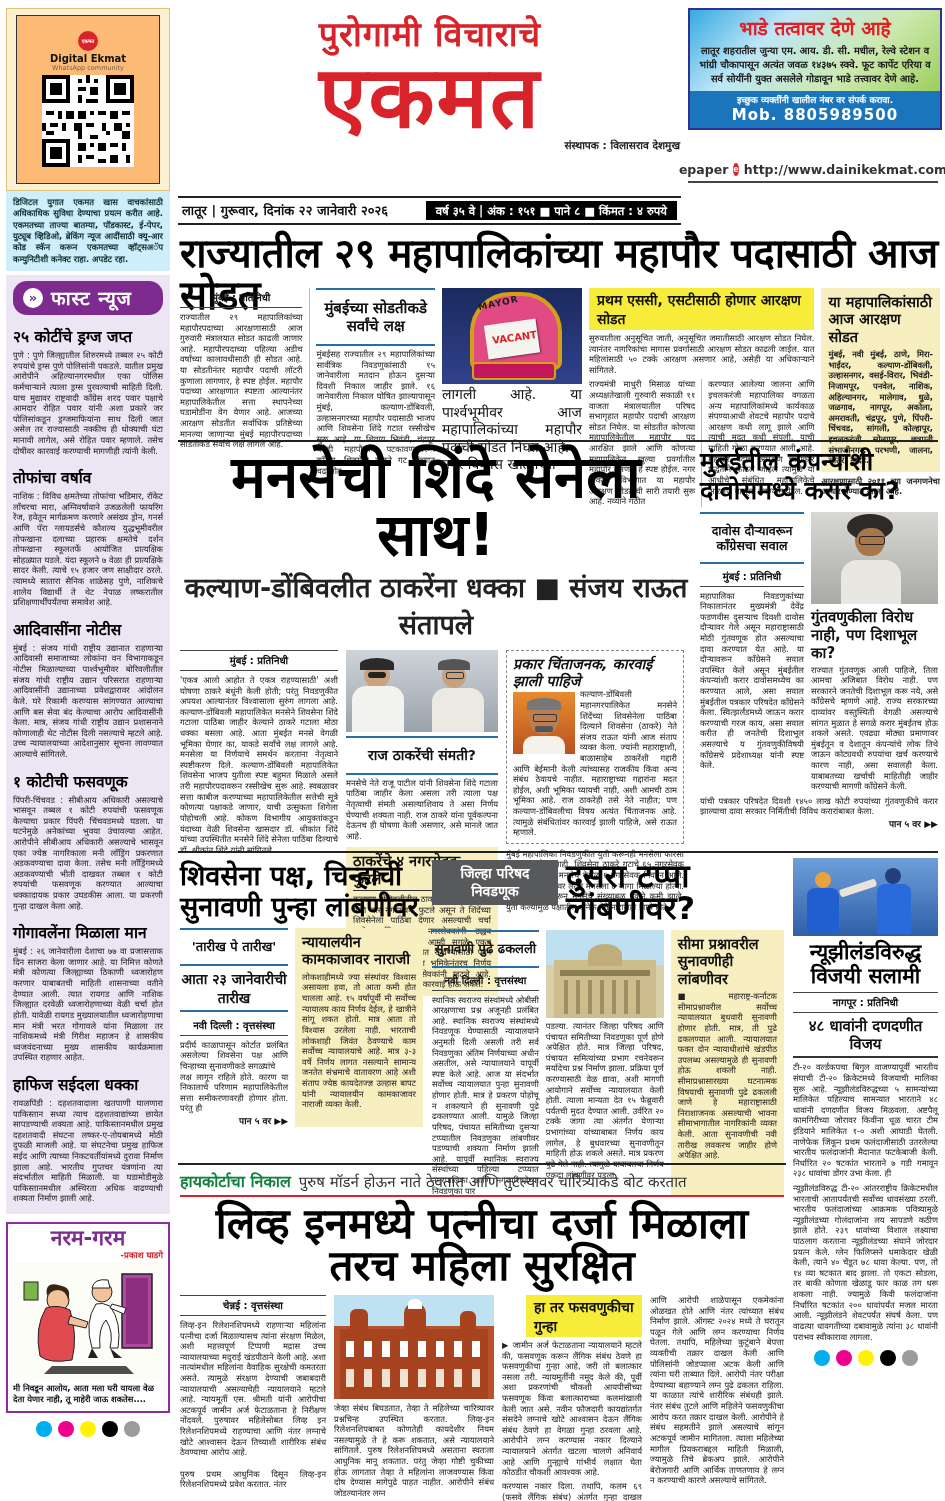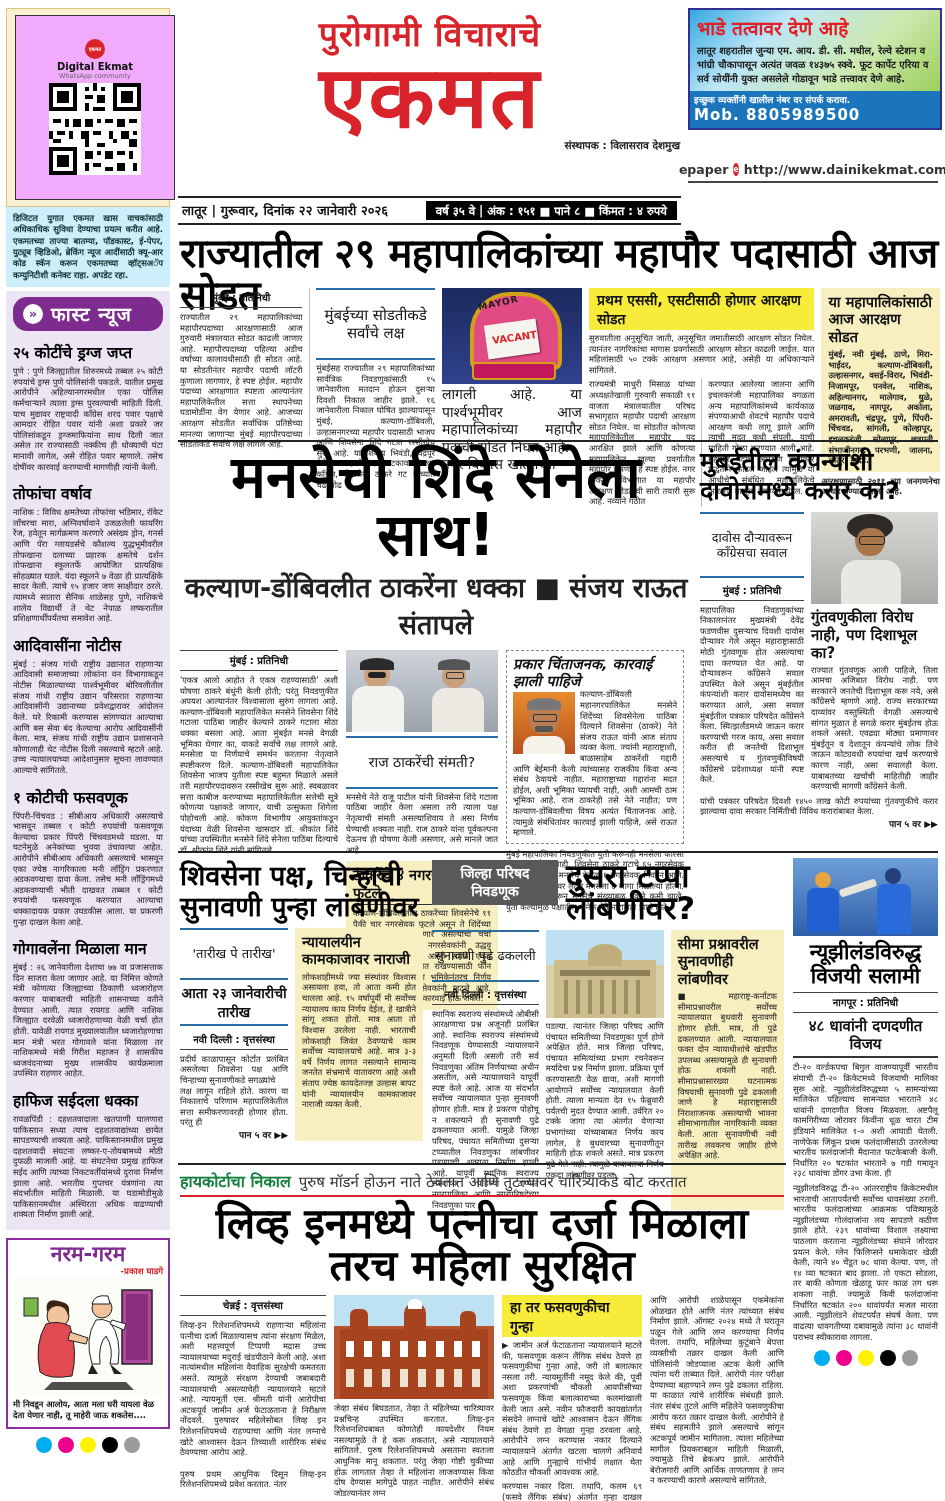--- a/index.html
+++ b/index.html
@@ -3,59 +3,59 @@
 <meta charset="utf-8">
 <style>
   html,body{margin:0;padding:0;background:#e9e9e9;}
   #page{position:relative;width:945px;height:1501px;background:#ffffff;font-family:"DejaVu Sans",sans-serif;color:#111;overflow:hidden;margin:0 auto;}
   .abs{position:absolute;}
   .just{text-align:justify;text-justify:inter-word;}
   .body-xs{font-size:8.3px;line-height:1.28;color:#222;}
   
   #sidebar{left:6px;top:8px;width:164px;}
   .qr-box{background:#faf0d2;border:1px solid #e0c27e;padding:6px 8px;text-align:center;}
-  .qr-card{background:#f0abfc;border:1px solid #333;padding:20px;margin:0 auto;width:118px;}
+  .qr-card{background:#fdba74;border:1px solid #333;padding:12px;margin:0 auto;width:118px;}
   .qr-badge{display:inline-block;background:#d8232a;color:#fff;border-radius:50%;width:20px;height:20px;font-size:5px;line-height:20px;font-weight:bold;}
   .qr-title{font-size:10px;font-weight:bold;margin-top:2px;}
   .qr-sub{font-size:6.5px;color:#666;margin-bottom:3px;}
   .info-box{background:#cdeefb;padding:6px 7px;font-size:8.4px;line-height:1.35;font-weight:bold;color:#133;}
   .fastnews{background:#ece6f4;margin-top:4px;padding:6px 7px 10px 7px;}
   .fn-header{background:#7d2b8f;color:#fff;border-radius:14px;padding:4px 10px;display:flex;align-items:center;gap:8px;}
   .fn-header .txt{font-size:19px;font-weight:bold;letter-spacing:1px;}
   .fn-icon{width:20px;height:20px;border-radius:50%;background:#fff;color:#7d2b8f;font-size:13px;line-height:20px;text-align:center;font-weight:bold;}
   .fn-item-title{font-size:15.5px;font-weight:800;margin:10px 0 3px 0;color:#000;}
   .cartoon-box{margin-top:8px;background:#fff;border:2px solid #8a2f9b;padding:4px 5px 6px 5px;}
   .cartoon-title{color:#7d2b8f;font-size:21px;font-weight:800;text-align:center;line-height:1;}
   .cartoon-author{color:#d8232a;font-size:8.5px;font-weight:bold;text-align:right;}
   .cartoon-caption{font-size:8.3px;font-weight:bold;line-height:1.3;margin-top:3px;}
   .regdots{display:flex;gap:6px;justify-content:center;margin-top:8px;}
   .regdots i{width:16px;height:16px;border-radius:50%;display:block;}
   
   .tagline{color:#d8232a;font-size:34px;font-weight:800;text-align:center;letter-spacing:1px;}
   .brand{color:#d8232a;font-size:86px;font-weight:900;text-align:center;line-height:.95;letter-spacing:2px;font-family:"DejaVu Serif",serif;}
   .founder{font-size:10.5px;font-weight:bold;text-align:right;color:#222;}
-  .ad-box{background:linear-gradient(135deg,#36a9e1 0%,#bde6f7 28%,#cde9b0 60%,#8cc63f 100%);border:2px solid #2e3192;padding:5px 7px 0 7px;text-align:left;}
+  .ad-box{background:linear-gradient(135deg,#36a9e1 0%,#bde6f7 28%,#cde9b0 60%,#8cc63f 100%);border:2px solid #2e3192;padding:5px 7px 0 7px;text-align:center;}
   .ad-head{color:#e31e25;font-size:19px;font-weight:900;}
   .ad-body{font-size:9.8px;font-weight:bold;color:#1a1a1a;line-height:1.45;margin-top:3px;}
   .ad-contact{background:#1b75bc;color:#fff;margin:4px -7px 0 -7px;padding:2px 4px 4px 4px;}
   .ad-contact .c1{font-size:9px;font-weight:bold;}
   .ad-contact .c2{font-size:15px;font-weight:900;letter-spacing:1px;}
   .epaper-line{display:flex;align-items:center;justify-content:center;gap:5px;font-size:12.5px;font-weight:bold;color:#333;border-bottom:2px solid #444;padding-bottom:4px;}
   .epaper-dot{width:13px;height:13px;border-radius:50%;background:#d8232a;display:inline-block;color:#fff;font-size:8px;line-height:13px;text-align:center;}
   .dateline{display:flex;align-items:stretch;gap:10px;border-top:2px solid #222;border-bottom:2px solid #222;padding:3px 4px;}
   .dateline .dl{font-size:13px;font-weight:800;color:#111;flex:1;}
   .issue-box{background:#000;color:#fff;font-size:11.5px;font-weight:bold;padding:2px 10px;white-space:nowrap;align-self:center;}
   
   .h1-main{font-size:40px;font-weight:900;color:#000;letter-spacing:-.5px;line-height:1.05;}
   .h1-huge{font-size:58px;font-weight:900;color:#000;line-height:1;}
   .h2-sub{font-size:27px;font-weight:800;color:#222;}
   .h3{font-size:24px;font-weight:900;color:#000;line-height:1.15;}
   .byline{font-size:10px;font-weight:bold;text-align:center;border-bottom:1px solid #444;padding:2px 0 3px 0;margin-bottom:4px;}
   .byline.topline{border-top:1px solid #444;}
-  .boxhead{border-top:2px solid #2b6ca3;border-bottom:2px solid #2b6ca3;text-align:center;font-size:15px;font-weight:400;padding:16px 0;line-height:1.2;}
+  .boxhead{border-top:2px solid #2b6ca3;border-bottom:2px solid #2b6ca3;text-align:center;font-size:15px;font-weight:700;padding:9px 0;line-height:1.2;}
   .yellowstrip{background:#f8ec3a;font-size:17px;font-weight:900;padding:2px 8px;display:inline-block;}
   .creambox{background:#f8efc0;padding:6px 7px;}
   .creambox .cb-title{font-size:14.5px;font-weight:900;line-height:1.2;margin-bottom:3px;}
   .graybadge{background:#58595b;color:#fff;text-align:center;font-size:14px;font-weight:800;padding:5px 8px;line-height:1.25;}
   .pull{font-size:15px;font-weight:900;line-height:1.2;}
   .cont{font-size:9px;font-weight:900;text-align:right;}
   .vline{border-left:1px solid #bbb;}
   .dottedbox{border:1.5px dashed #888;padding:5px 6px;}
   .photo-cap{font-size:14px;font-weight:normal;line-height:1.25;}
   .sep{background:#222;height:2px;}
@@ -416,21 +416,21 @@
           <div style="position:absolute;left:16px;top:14px;width:18px;height:26px;background:#a8431f;border-radius:6px 6px 0 0;"></div>
           <div style="position:absolute;left:70px;top:8px;width:22px;height:30px;background:#a8431f;border-radius:10px 10px 0 0;"></div>
           <div style="position:absolute;left:74px;top:4px;width:14px;height:10px;border-radius:50% 50% 0 0;background:#fff;"></div>
           <div style="position:absolute;left:126px;top:16px;width:16px;height:24px;background:#a8431f;border-radius:6px 6px 0 0;"></div>
           <div style="position:absolute;left:12px;top:46px;width:8px;height:16px;background:#fff;box-shadow:18px 0 #fff,36px 0 #fff,54px 0 #fff,72px 0 #fff,90px 0 #fff,108px 0 #fff,126px 0 #fff;"></div>
           <div style="position:absolute;left:12px;top:74px;width:8px;height:18px;background:#f0e2d0;box-shadow:18px 0 #f0e2d0,36px 0 #f0e2d0,54px 0 #f0e2d0,72px 0 #f0e2d0,90px 0 #f0e2d0,108px 0 #f0e2d0,126px 0 #f0e2d0;"></div>
         </div>
         <div class="body-xs just" style="margin-top:4px;">जेव्हा संबंध बिघडतात, तेव्हा ते महिलेच्या चारित्र्यावर प्रश्नचिन्ह उपस्थित करतात. लिव्ह-इन रिलेशनशिपबाबत कोणतेही कायदेशीर नियम नसल्यामुळे ते हे करू शकतात, असे न्यायालयाने सांगितले. पुरुष रिलेशनशिपमध्ये असताना स्वतःला आधुनिक मानू शकतात. परंतु जेव्हा गोष्टी चुकीच्या होऊ लागतात तेव्हा ते महिलांना लाजवण्यास किंवा दोष देण्यास मागेपुढे पाहत नाहीत. आरोपीने संबंध जोडल्यानंतर लग्न</div>
       </div>
       <div style="width:140px;">
-        <div class="yellowstrip" style="font-size:14px;">हा तर फसवणुकीचा गुन्हा</div>
+        <div class="yellowstrip" style="font-size:14px;margin-left:24px;">हा तर फसवणुकीचा गुन्हा</div>
         <div class="body-xs just" style="margin-top:3px;">▶ जामीन अर्ज फेटाळताना न्यायालयाने म्हटले की, फसवणूक करून लैंगिक संबंध ठेवणे हा फसवणुकीचा गुन्हा आहे, जरी तो बलात्कार नसला तरी. न्यायमूर्तींनी नमूद केले की, पूर्वी अशा प्रकरणांची चौकशी आयपीसीच्या फसवणूक किंवा बलात्काराच्या कलमांखाली केली जात असे. नवीन फौजदारी कायद्यांतर्गत संसदेने लग्नाचे खोटे आश्वासन देऊन लैंगिक संबंध ठेवणे हा वेगळा गुन्हा ठरवला आहे. आरोपीने लग्न करण्यास नकार दिल्याने न्यायालयाने अंतर्गत खटला चालणे अनिवार्य आहे आणि गुन्ह्याचे गांभीर्य लक्षात घेता कोठडीत चौकशी आवश्यक आहे.</div>
         <div class="body-xs just" style="margin-top:3px;">करण्यास नकार दिला. तथापि, कलम ६९ (फसवे लैंगिक संबंध) अंतर्गत गुन्हा दाखल करता येतो. या प्रकरणात पीडितेने सांगितले की, ती</div>
       </div>
       <div style="width:134px;">
         <div class="body-xs just">आणि आरोपी शाळेपासून एकमेकांना ओळखत होते आणि नंतर त्यांच्यात संबंध निर्माण झाले. ऑगस्ट २०२४ मध्ये ते घरातून पळून गेले आणि लग्न करण्याचा निर्णय घेतला. तथापि, महिलेच्या कुटुंबाने बेपत्ता व्यक्तीची तक्रार दाखल केली आणि पोलिसांनी जोडप्याला अटक केली आणि त्यांना घरी ताब्यात दिले. आरोपी नंतर परीक्षा देण्याच्या बहाण्याने लग्न पुढे ढकलत राहिला. या काळात त्यांचे शारीरिक संबंधही झाले. नंतर संबंध तुटले आणि महिलेने फसवणुकीचा आरोप करत तक्रार दाखल केली. आरोपीने हे संबंध सहमतीने झाले असल्याचे सांगून अटकपूर्व जामीन मागितला. त्याला महिलेच्या मागील प्रियकराबद्दल माहिती मिळाली, ज्यामुळे तिचे ब्रेकअप झाले. आरोपीने बेरोजगारी आणि आर्थिक ताणतणाव हे लग्न न करण्याची कारणे असल्याचे सांगितले.</div>
       </div>
     </div>
 
   </div>
 

